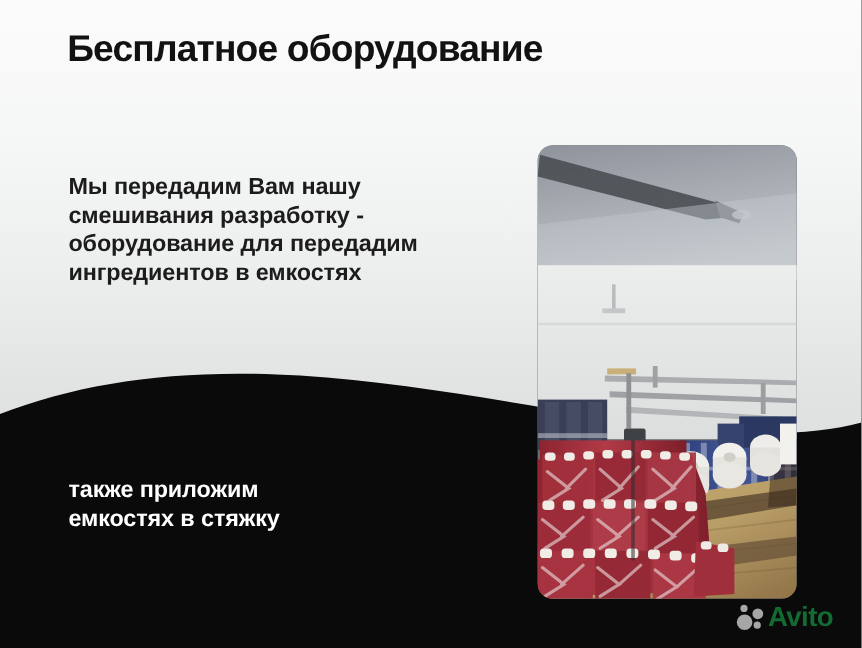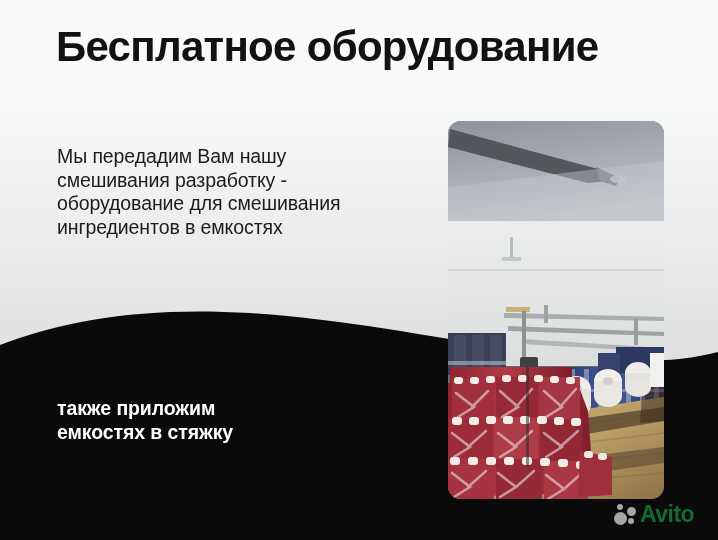--- a/index.html
+++ b/index.html
@@ -36,36 +36,36 @@
     height: 540px;
   }
   .wave-wrap svg { display: block; }
 
   
   .title {
     position: absolute;
     left: 56px;
     top: 24px;
     width: 640px;
-    font-size: 42px;
+    font-size: 31px;
     font-weight: bold;
     letter-spacing: -0.7px;
     line-height: 1.08;
     color: #121212;
     white-space: nowrap;
   }
 
   
   .body-top {
     position: absolute;
     left: 57px;
     top: 145px;
     width: 375px;
     font-size: 19.5px;
-    font-weight: normal;
+    font-weight: bold;
     line-height: 23.5px;
     color: #1c1c1c;
     letter-spacing: -0.1px;
   }
   .body-top .ln { display: block; white-space: nowrap; }
 
   
   .body-bottom {
     position: absolute;
     left: 57px;
@@ -136,21 +136,21 @@
     <svg width="718" height="540" viewBox="0 0 718 540" xmlns="http://www.w3.org/2000/svg">
       <path d="M0,345 C70,318 150,307 250,313 C360,320 470,345 560,356 C630,364 680,362 718,352 L718,540 L0,540 Z" fill="#0a0a0a"></path>
     </svg>
   </div>
 
   <div class="title">Бесплатное оборудование</div>
 
   <div class="body-top">
     <span class="ln">Мы передадим Вам нашу</span>
     <span class="ln">смешивания разработку -</span>
-    <span class="ln">оборудование для смешивания</span>
+    <span class="ln">оборудование для передадим</span>
     <span class="ln">ингредиентов в емкостях</span>
   </div>
 
   <div class="body-bottom">
     <span class="ln">также приложим</span>
     <span class="ln">емкостях в стяжку</span>
   </div>
 
   <div class="photo">
     <svg viewBox="0 0 216 378" xmlns="http://www.w3.org/2000/svg" preserveAspectRatio="none">

